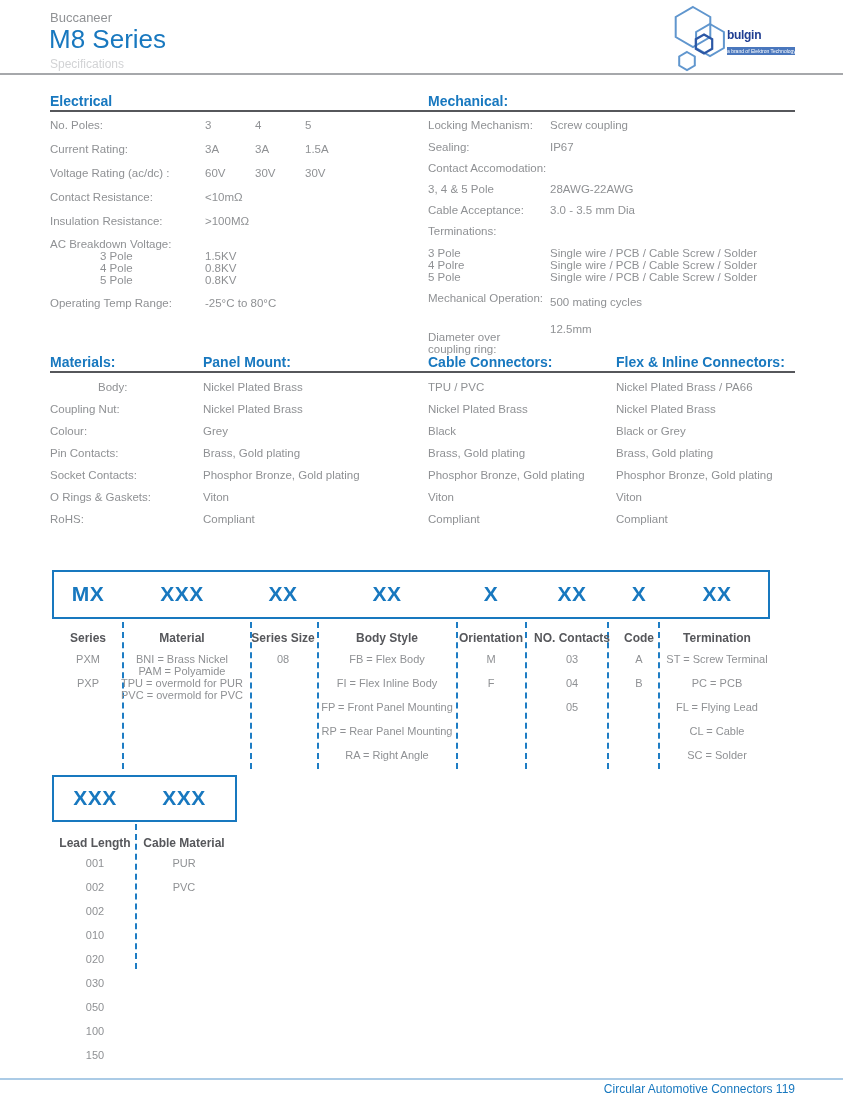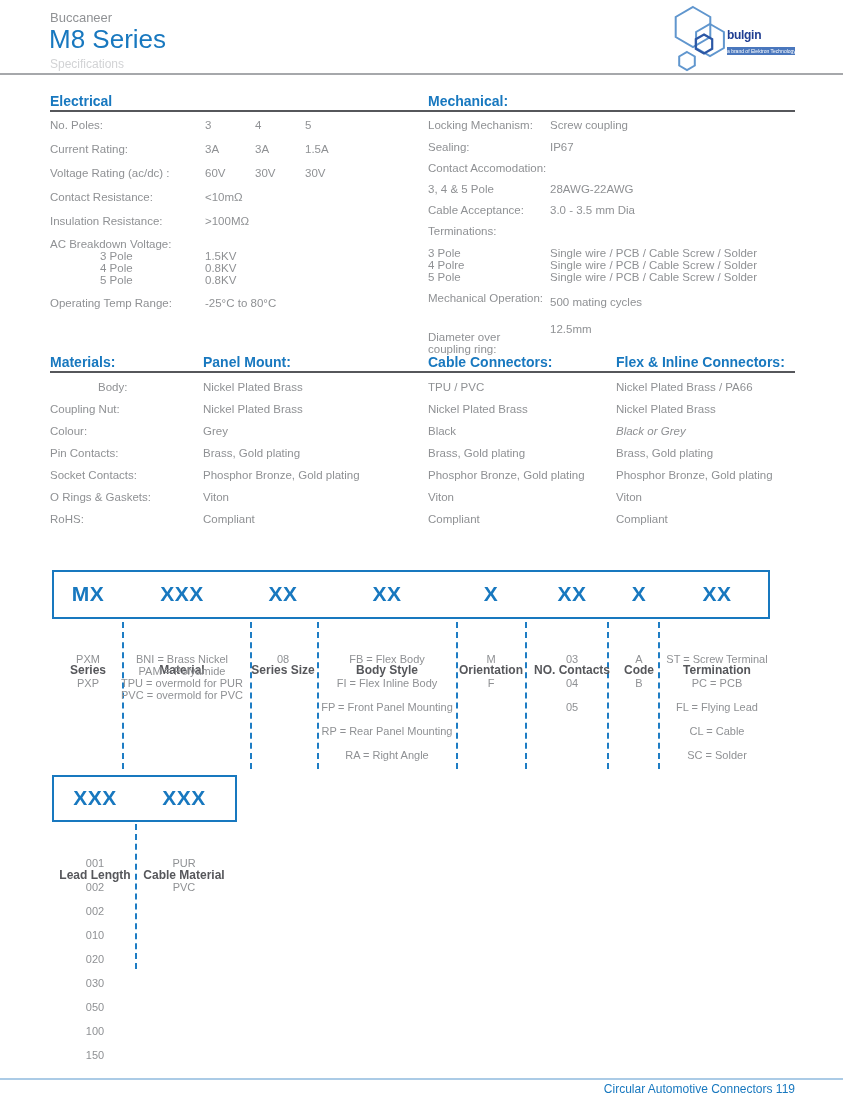--- a/index.html
+++ b/index.html
@@ -2,21 +2,21 @@
 <html><head>
 <meta charset="utf-8">
 <style>
   html,body{margin:0;padding:0;background:#fff;}
   .page{position:relative;width:843px;height:1099px;background:#fff;
         font-family:"Liberation Sans",sans-serif;overflow:hidden;}
   .t{position:absolute;white-space:nowrap;}
   .c{position:absolute;transform:translateX(-50%);white-space:nowrap;text-align:center;}
   .lbl{font-size:11.5px;color:#8f9194;}
   .sh{font-size:14px;font-weight:700;color:#1878bf;}
-  .ch{font-size:12px;font-weight:700;color:#56575b;margin-top:32px;}
+  .ch{font-size:12px;font-weight:700;color:#56575b;}
   .opt{font-size:11px;color:#8f9194;}
   .pn{font-size:21px;font-weight:700;color:#1878bf;letter-spacing:.5px;}
   .hr{position:absolute;height:2px;}
   .dv{position:absolute;width:0;border-left:2px dashed #1e7dc4;}
   .box{position:absolute;border:2px solid #1878bf;background:#fff;}
   .pre{white-space:pre-line;line-height:12px;}
 </style>
 </head>
 <body>
 
@@ -108,21 +108,21 @@
   <div class="t lbl" style="left:616px;top:381px;text-align:center;">Nickel Plated Brass / PA66</div>
 
   <div class="t lbl" style="left:50px;top:403px;">Coupling Nut:</div>
   <div class="t lbl" style="left:203px;top:403px;">Nickel Plated Brass</div>
   <div class="t lbl" style="left:428px;top:403px;">Nickel Plated Brass</div>
   <div class="t lbl" style="left:616px;top:403px;">Nickel Plated Brass</div>
 
   <div class="t lbl" style="left:50px;top:425px;">Colour:</div>
   <div class="t lbl" style="left:203px;top:425px;">Grey</div>
   <div class="t lbl" style="left:428px;top:425px;">Black</div>
-  <div class="t lbl" style="left:616px;top:425px;font-style:italic;">Black or Grey</div>
+  <div class="t lbl" style="left:616px;top:425px;">Black or Grey</div>
 
   <div class="t lbl" style="left:50px;top:447px;">Pin Contacts:</div>
   <div class="t lbl" style="left:203px;top:447px;">Brass, Gold plating</div>
   <div class="t lbl" style="left:428px;top:447px;">Brass, Gold plating</div>
   <div class="t lbl" style="left:616px;top:447px;">Brass, Gold plating</div>
 
   <div class="t lbl" style="left:50px;top:469px;">Socket Contacts:</div>
   <div class="t lbl" style="left:203px;top:469px;">Phosphor Bronze, Gold plating</div>
   <div class="t lbl" style="left:428px;top:469px;">Phosphor Bronze, Gold plating</div>
   <div class="t lbl" style="left:616px;top:469px;">Phosphor Bronze, Gold plating</div>

